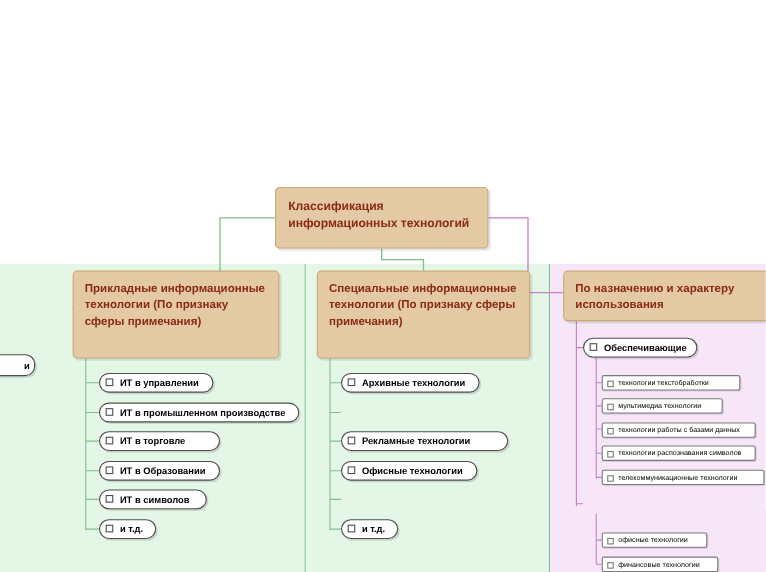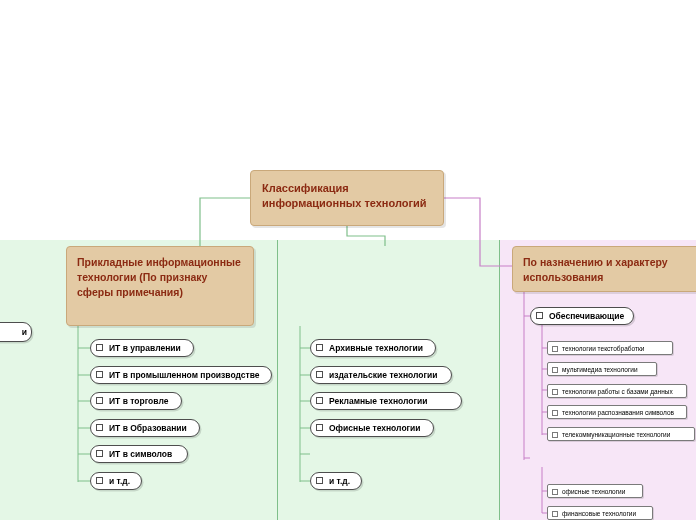--- a/index.html
+++ b/index.html
@@ -239,40 +239,40 @@
   <div class="node-l1 l1-applied">
     <span>Прикладные информационные технологии (По признаку сферы примечания)</span>
   </div>
 
   <div class="node-l2" style="left:90px; top:339px; width:104px;">
     <span>ИТ в управлении</span>
   </div>
   <div class="node-l2" style="left:90px; top:366px; width:182px;">
     <span>ИТ в промышленном производстве</span>
   </div>
-  <div class="node-l2" style="left:90px; top:392px; width:92px;">
+  <div class="node-l2" style="left:90px; top:392px; width:110px;">
     <span>ИТ в торговле</span>
   </div>
   <div class="node-l2" style="left:90px; top:419px; width:110px;">
     <span>ИТ в Образовании</span>
   </div>
   <div class="node-l2" style="left:90px; top:445px; width:98px;">
     <span>ИТ в символов</span>
   </div>
   <div class="node-l2" style="left:90px; top:472px; width:52px;">
     <span>и т.д.</span>
   </div>
 
+  <div class="node-l1 l1-special">
+    <span>Специальные информационные технологии (По признаку сферы примечания)</span>
+  </div>
 
   <div class="node-l2" style="left:310px; top:339px; width:126px;">
     <span>Архивные технологии</span>
   </div>
-  <div class="node-l2" style="left:310px; top:366px; width:142px;">
-    <span>издательские технологии</span>
-  </div>
   <div class="node-l2" style="left:310px; top:392px; width:152px;">
     <span>Рекламные технологии</span>
   </div>
   <div class="node-l2" style="left:310px; top:419px; width:124px;">
     <span>Офисные технологии</span>
   </div>
   <div class="node-l2" style="left:310px; top:472px; width:52px;">
     <span>и т.д.</span>
   </div>
 

